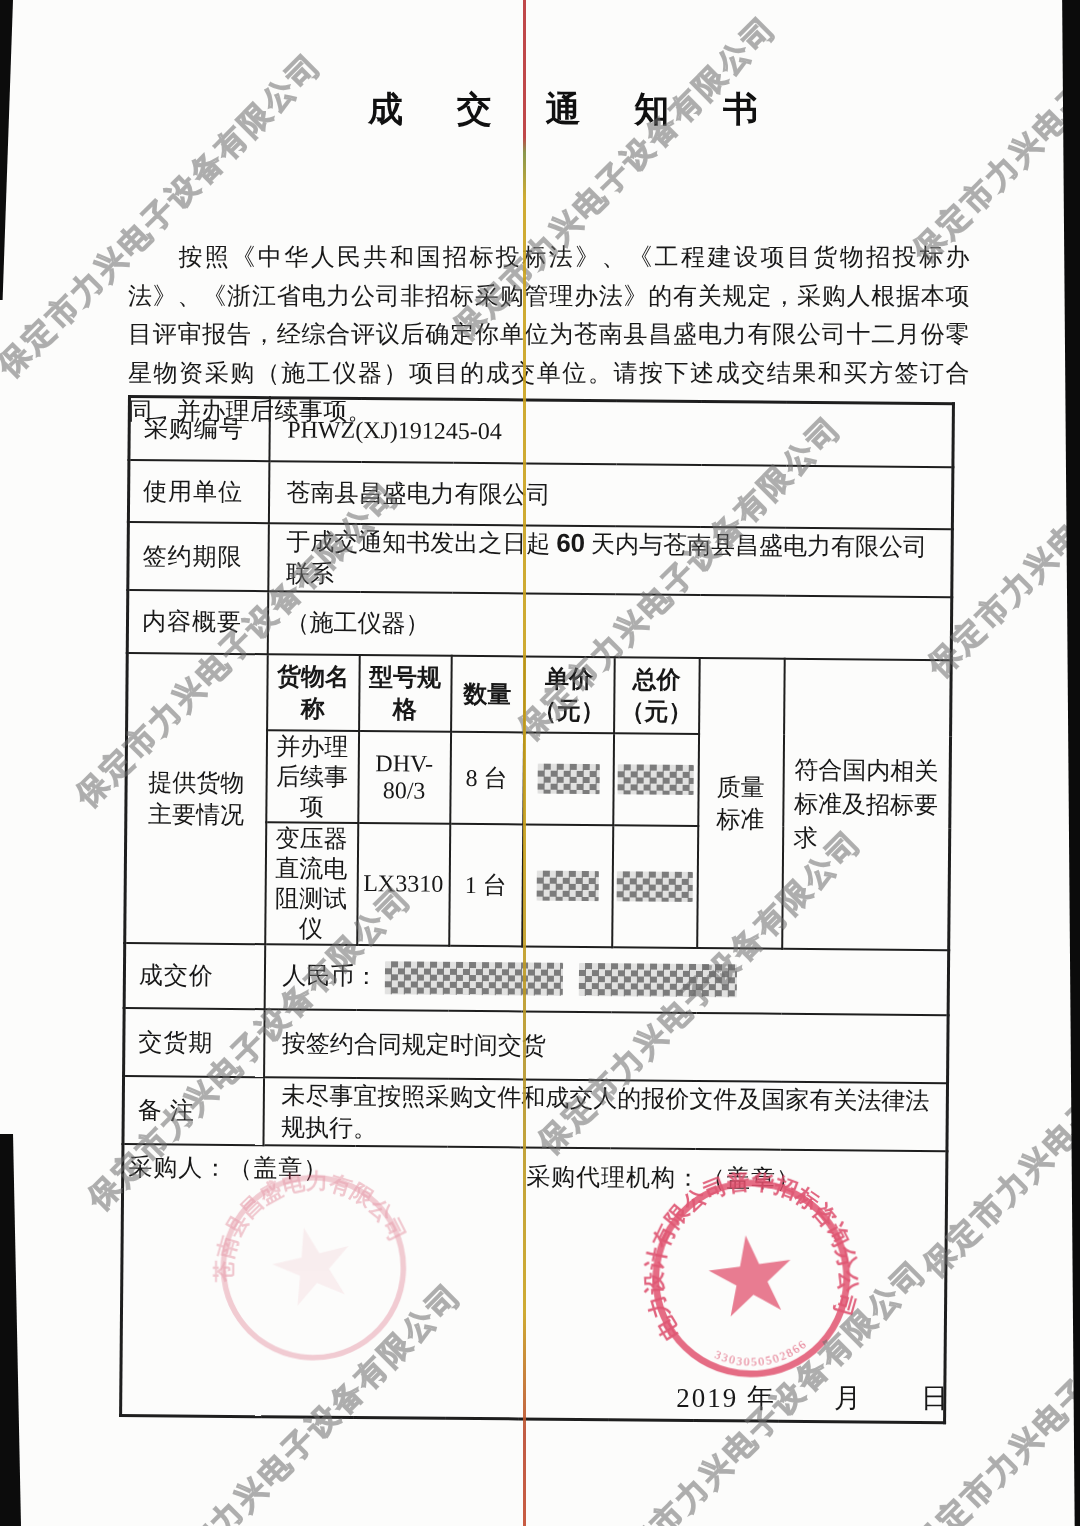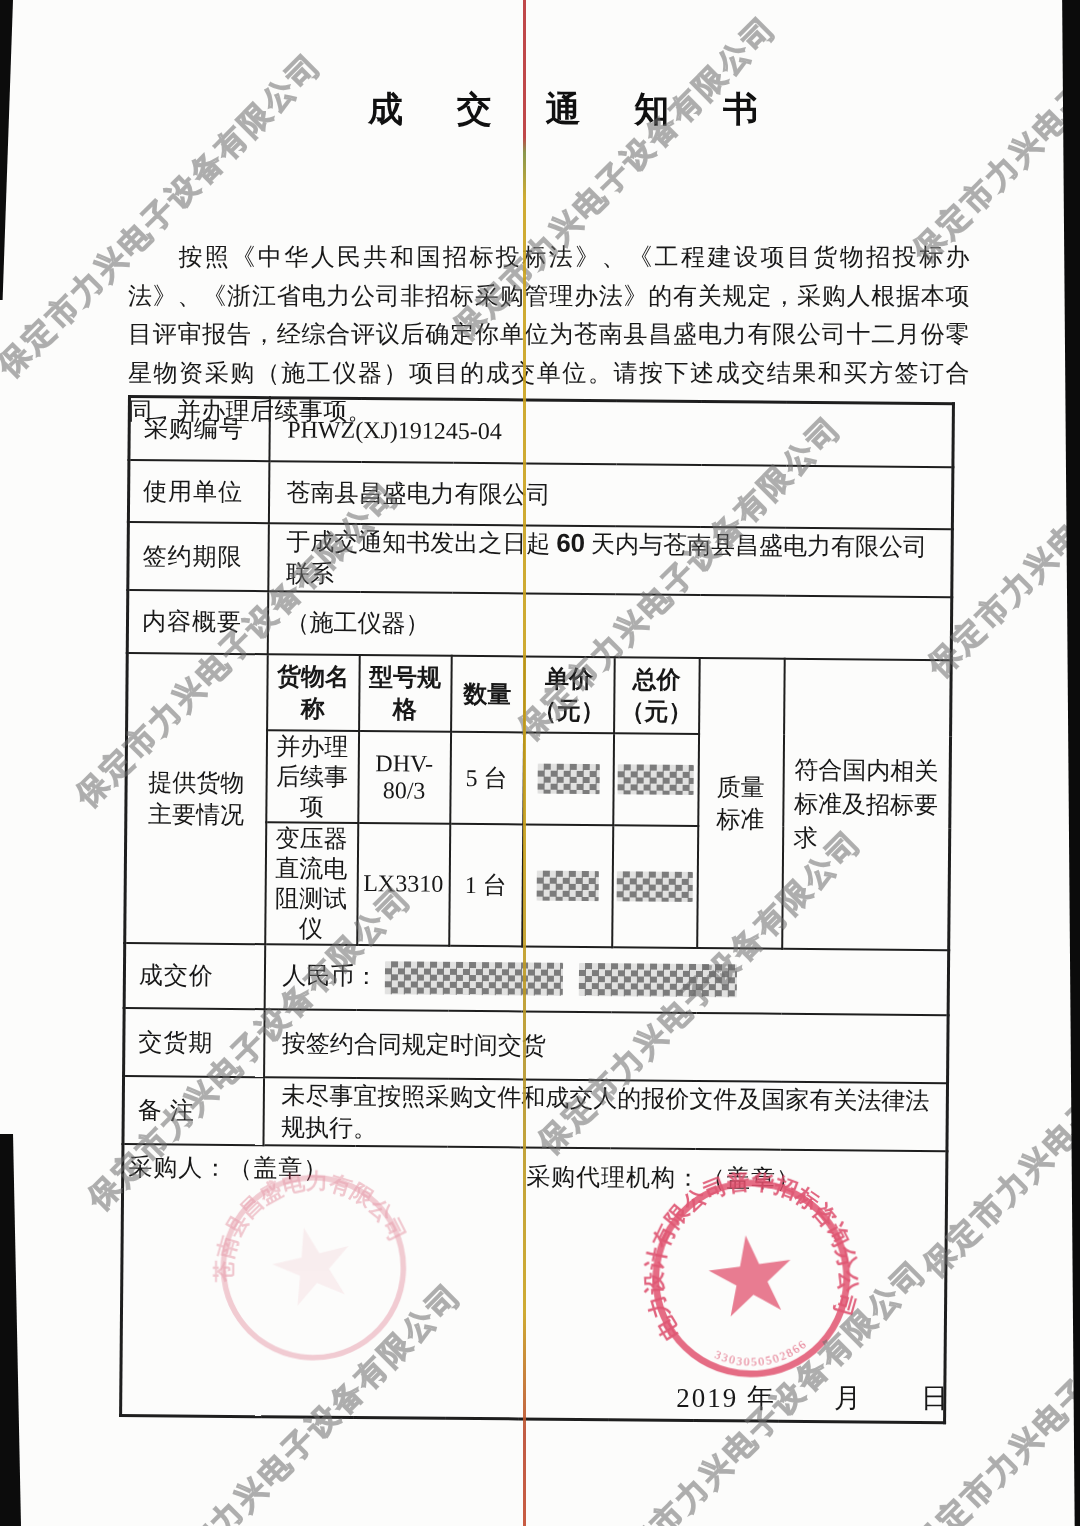--- a/index.html
+++ b/index.html
@@ -166,21 +166,21 @@
 （元）</td>
       <td class="gh pre">总价
 （元）</td>
       <td class="center pre" rowspan="3">质量
 标准</td>
       <td class="gstd" rowspan="3">符合国内相关标准及招标要求</td>
     </tr>
     <tr style="height:82px">
       <td class="gname">并办理后续事项</td>
       <td class="center">DHV-80/3</td>
-      <td class="center">5 台</td>
+      <td class="center">8 台</td>
       <td class="center"><span class="pix pix-sm"></span></td>
       <td class="center"><span class="pix pix-md"></span></td>
     </tr>
     <tr style="height:92px">
       <td class="gname">变压器直流电阻测试仪</td>
       <td class="center">LX3310</td>
       <td class="center">1 台</td>
       <td class="center"><span class="pix pix-sm"></span></td>
       <td class="center"><span class="pix pix-md"></span></td>
     </tr>

